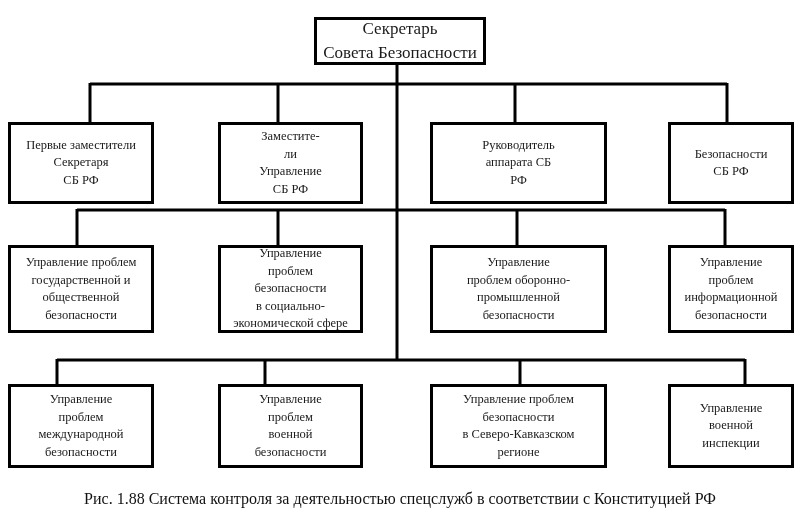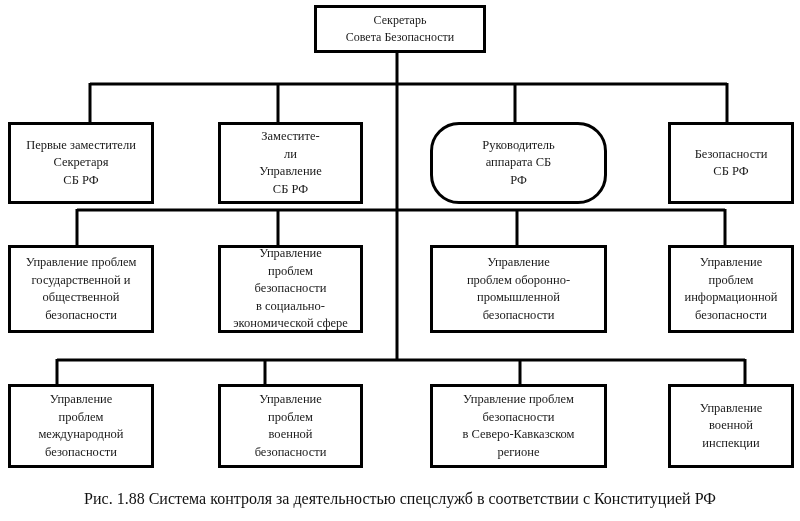--- a/index.html
+++ b/index.html
@@ -31,21 +31,22 @@
     align-items: center;
     justify-content: center;
     text-align: center;
     white-space: pre-line;
     color: #1a1a1a;
     font-size: 12.5px;
     line-height: 1.4;
     padding: 2px 4px;
   }
   .node.root {
-    font-size: 12px;
+    font-size: 17px;
+    margin-top: 12px;
   }
   #caption {
     position: absolute;
     left: 0;
     right: 0;
     top: 490px;
     text-align: center;
     font-size: 16px;
     color: #111111;
     white-space: nowrap;
@@ -70,21 +71,21 @@
   <div class="node root" style="left:314px; top:5px; width:172px; height:48px;">Секретарь
 Совета Безопасности</div>
 
   <div class="node" style="left:8px; top:122px; width:146px; height:82px;">Первые заместители
 Секретаря
 СБ РФ</div>
   <div class="node" style="left:218px; top:122px; width:145px; height:82px;">Заместите-
 ли
 Управление
 СБ РФ</div>
-  <div class="node" style="left:430px; top:122px; width:177px; height:82px;border-radius:29px;">Руководитель
+  <div class="node" style="left:430px; top:122px; width:177px; height:82px;">Руководитель
 аппарата СБ
 РФ</div>
   <div class="node" style="left:668px; top:122px; width:126px; height:82px;">Безопасности
 СБ РФ</div>
 
   <div class="node" style="left:8px; top:245px; width:146px; height:88px;">Управление проблем
 государственной и
 общественной
 безопасности</div>
   <div class="node" style="left:218px; top:245px; width:145px; height:88px;">Управление

